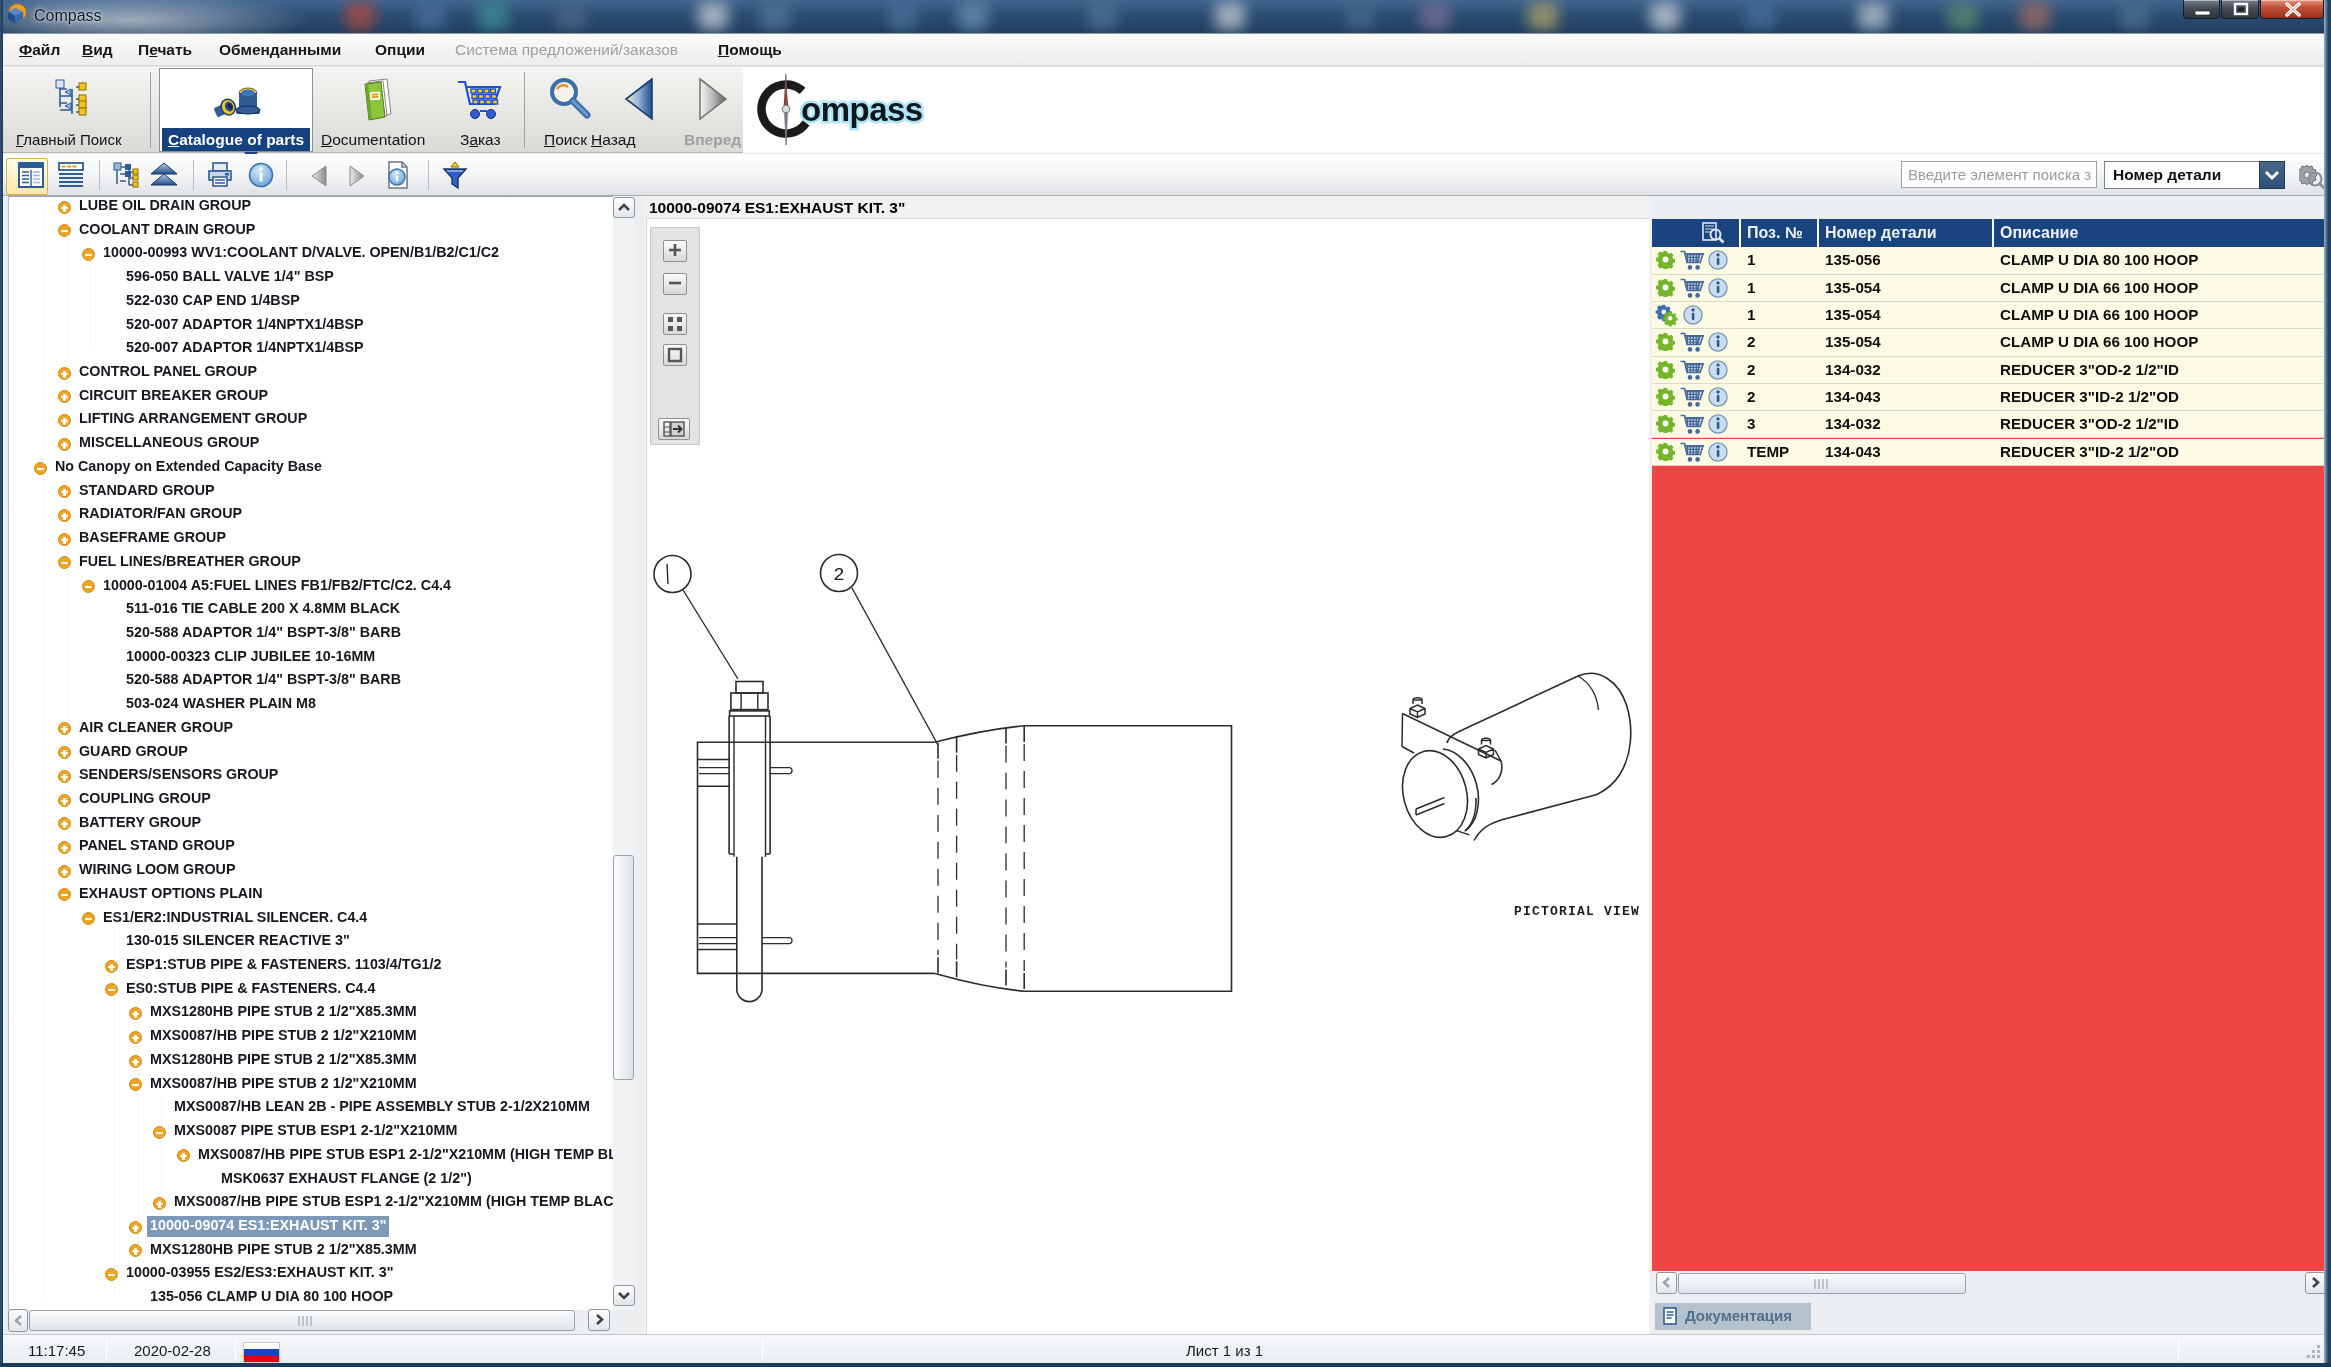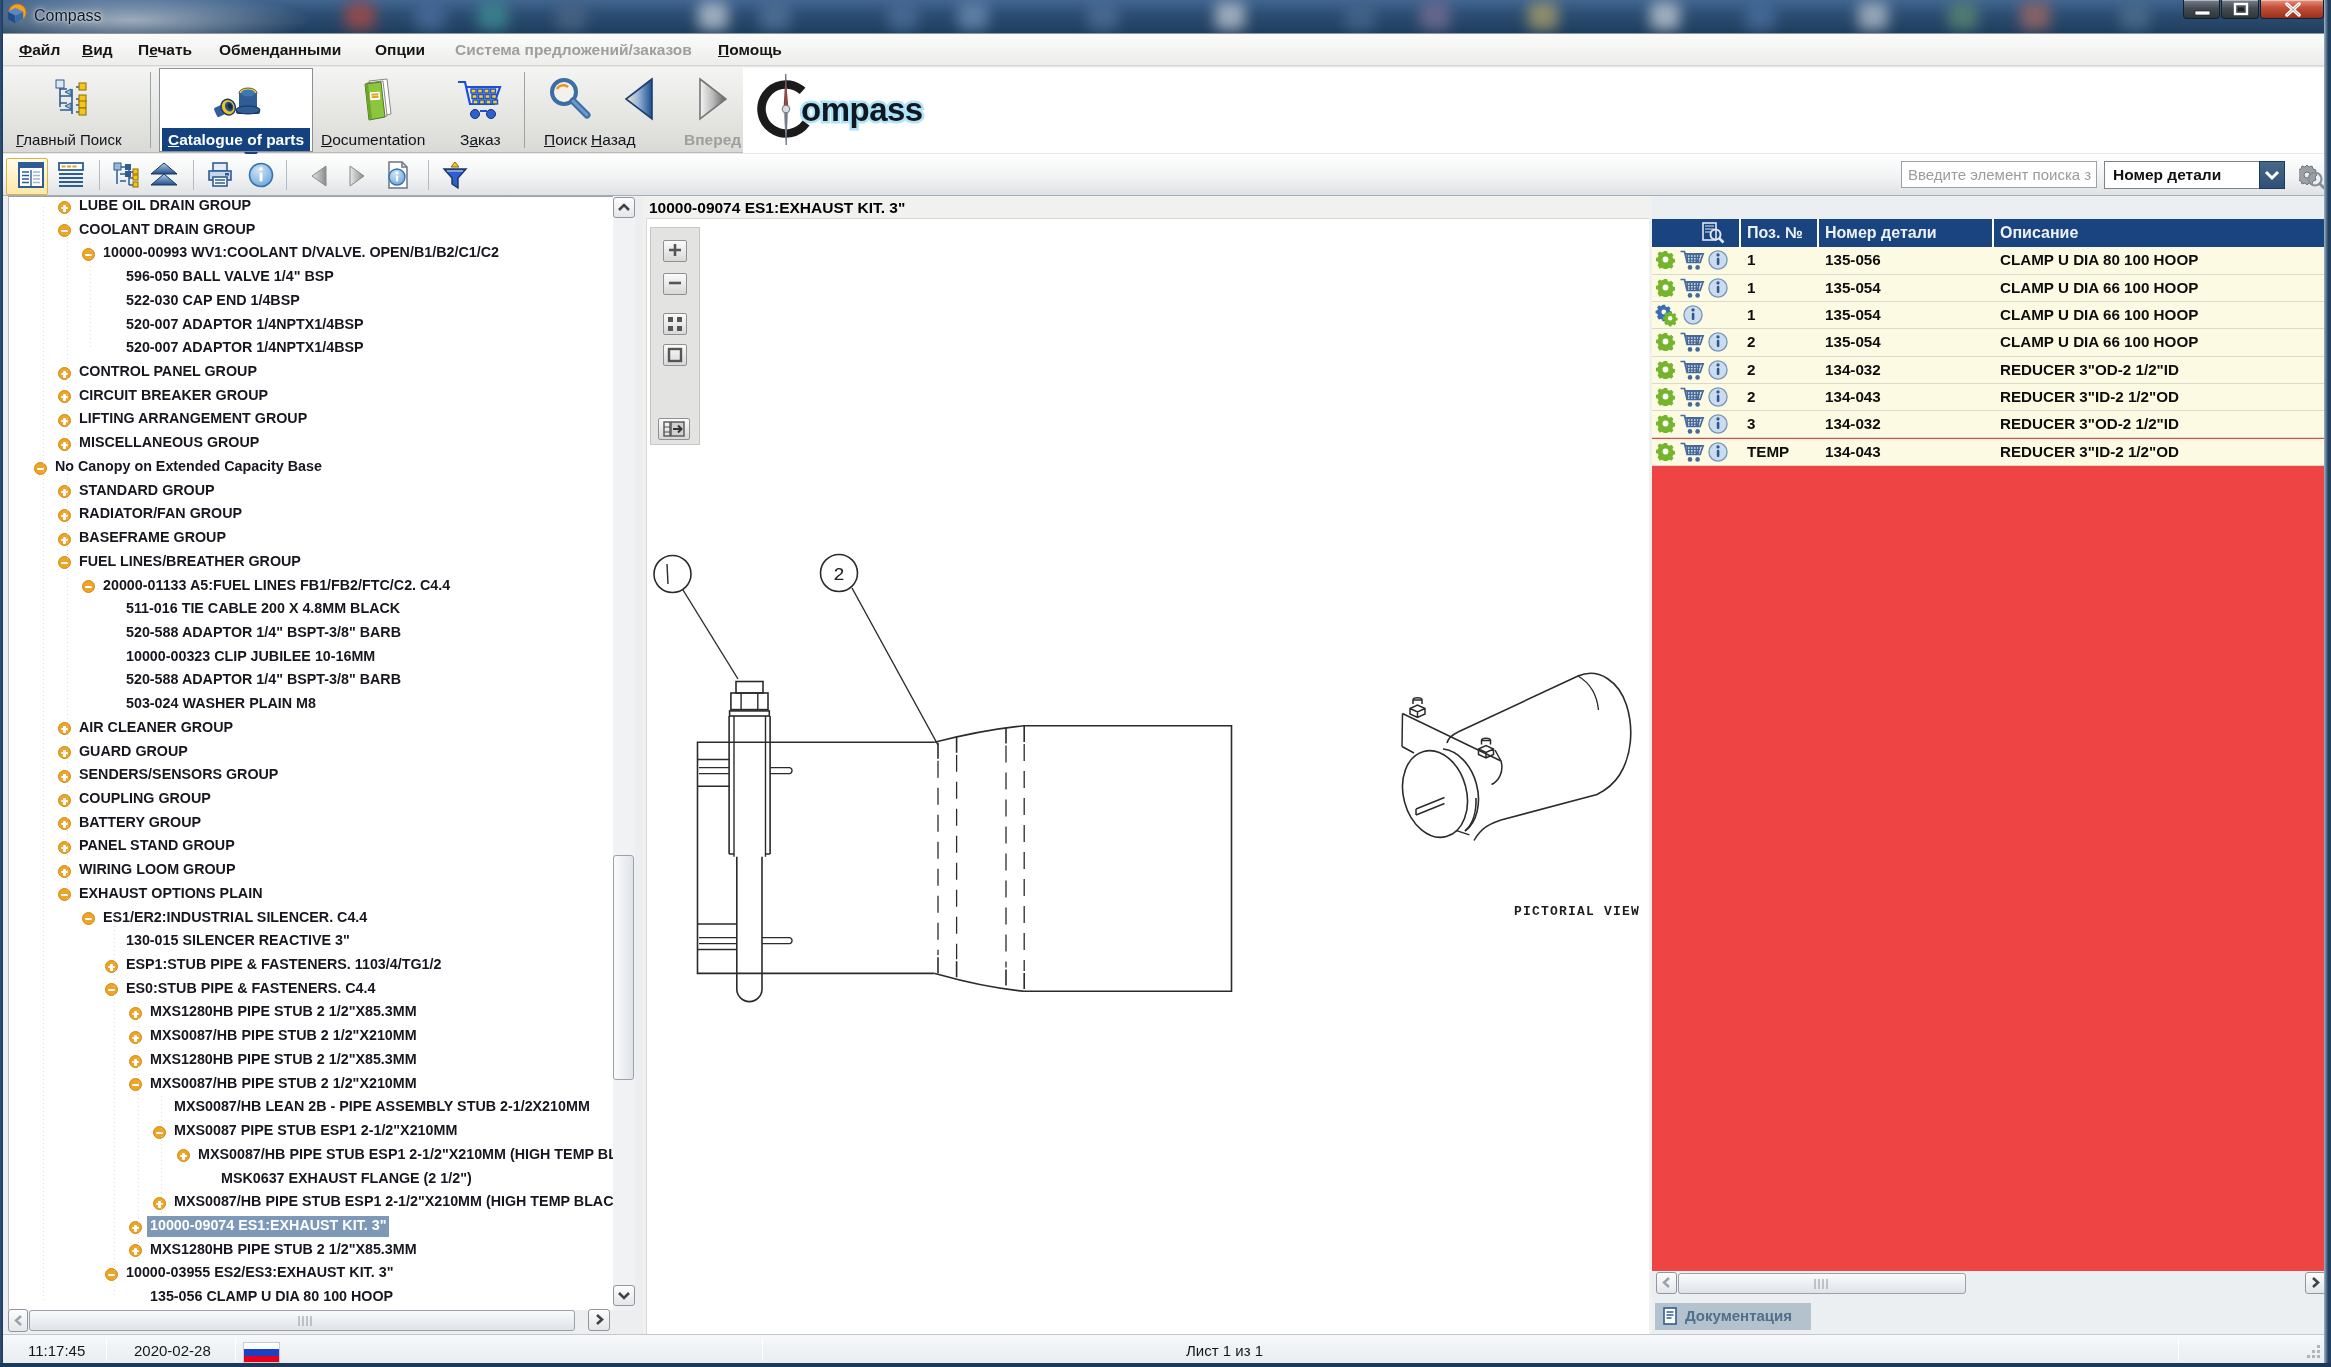--- a/index.html
+++ b/index.html
@@ -121,21 +121,21 @@
         <path d="M26 4 38 15 M38 4 26 15" stroke="#fff" stroke-width="3.4" stroke-linecap="round"></path>
         <path d="M26 4 38 15 M38 4 26 15" stroke="#5c1208" stroke-width="1" fill="none" opacity=".4"></path>
       </svg></div>
 
   <div id="menubar">
     <div class="mi" style="left:16px"><u>Ф</u>айл</div>
     <div class="mi" style="left:79px"><u>В</u>ид</div>
     <div class="mi" style="left:135px">П<u>е</u>чать</div>
     <div class="mi" style="left:216px">Обменданными</div>
     <div class="mi" style="left:372px">Опции</div>
-    <div class="mi" style="left:452px;color:#9e9e9e;font-weight:700">Система предложений/заказов</div>
+    <div class="mi" style="left:452px;color:#9e9e9e;font-weight:400">Система предложений/заказов</div>
     <div class="mi" style="left:715px"><u>П</u>омощь</div>
   </div>
 
   <div id="toolbar">
     <svg class="abs" style="left:52px;top:12px" width="34" height="40" viewBox="0 0 34 40">
 <g stroke="#2d5d94" stroke-width="1.6" fill="none">
           <path d="M5 6v22M5 10h7M5 17h7M5 24h7M5 31h7M21 8h7M21 20h7M21 26h7M21 33h7M17 10v25"></path>
           <path d="M12 17h5M12 31h5"></path>
         </g>
 <g fill="#f5c518" stroke="#8a6d00" stroke-width="1">
@@ -408,21 +408,21 @@
           <i class="v"></i>
         </div>
 <div class="trx" style="left:67px;top:331px">BASEFRAME GROUP</div>
 <div class="ti" style="left:49px;top:359px">
           <i class="h"></i>
         </div>
 <div class="trx" style="left:67px;top:355px">FUEL LINES/BREATHER GROUP</div>
 <div class="ti" style="left:73px;top:383px">
           <i class="h"></i>
         </div>
-<div class="trx" style="left:91px;top:379px">20000-01133 A5:FUEL LINES FB1/FB2/FTC/C2. C4.4</div>
+<div class="trx" style="left:91px;top:379px">10000-01004 A5:FUEL LINES FB1/FB2/FTC/C2. C4.4</div>
 <div class="trx" style="left:114px;top:402px">511-016 TIE CABLE 200 X 4.8MM BLACK</div>
 <div class="trx" style="left:114px;top:426px">520-588 ADAPTOR 1/4" BSPT-3/8" BARB</div>
 <div class="trx" style="left:114px;top:450px">10000-00323 CLIP JUBILEE 10-16MM</div>
 <div class="trx" style="left:114px;top:473px">520-588 ADAPTOR 1/4" BSPT-3/8" BARB</div>
 <div class="trx" style="left:114px;top:497px">503-024 WASHER PLAIN M8</div>
 <div class="ti" style="left:49px;top:525px">
           <i class="h"></i>
           <i class="v"></i>
         </div>
 <div class="trx" style="left:67px;top:521px">AIR CLEANER GROUP</div>

